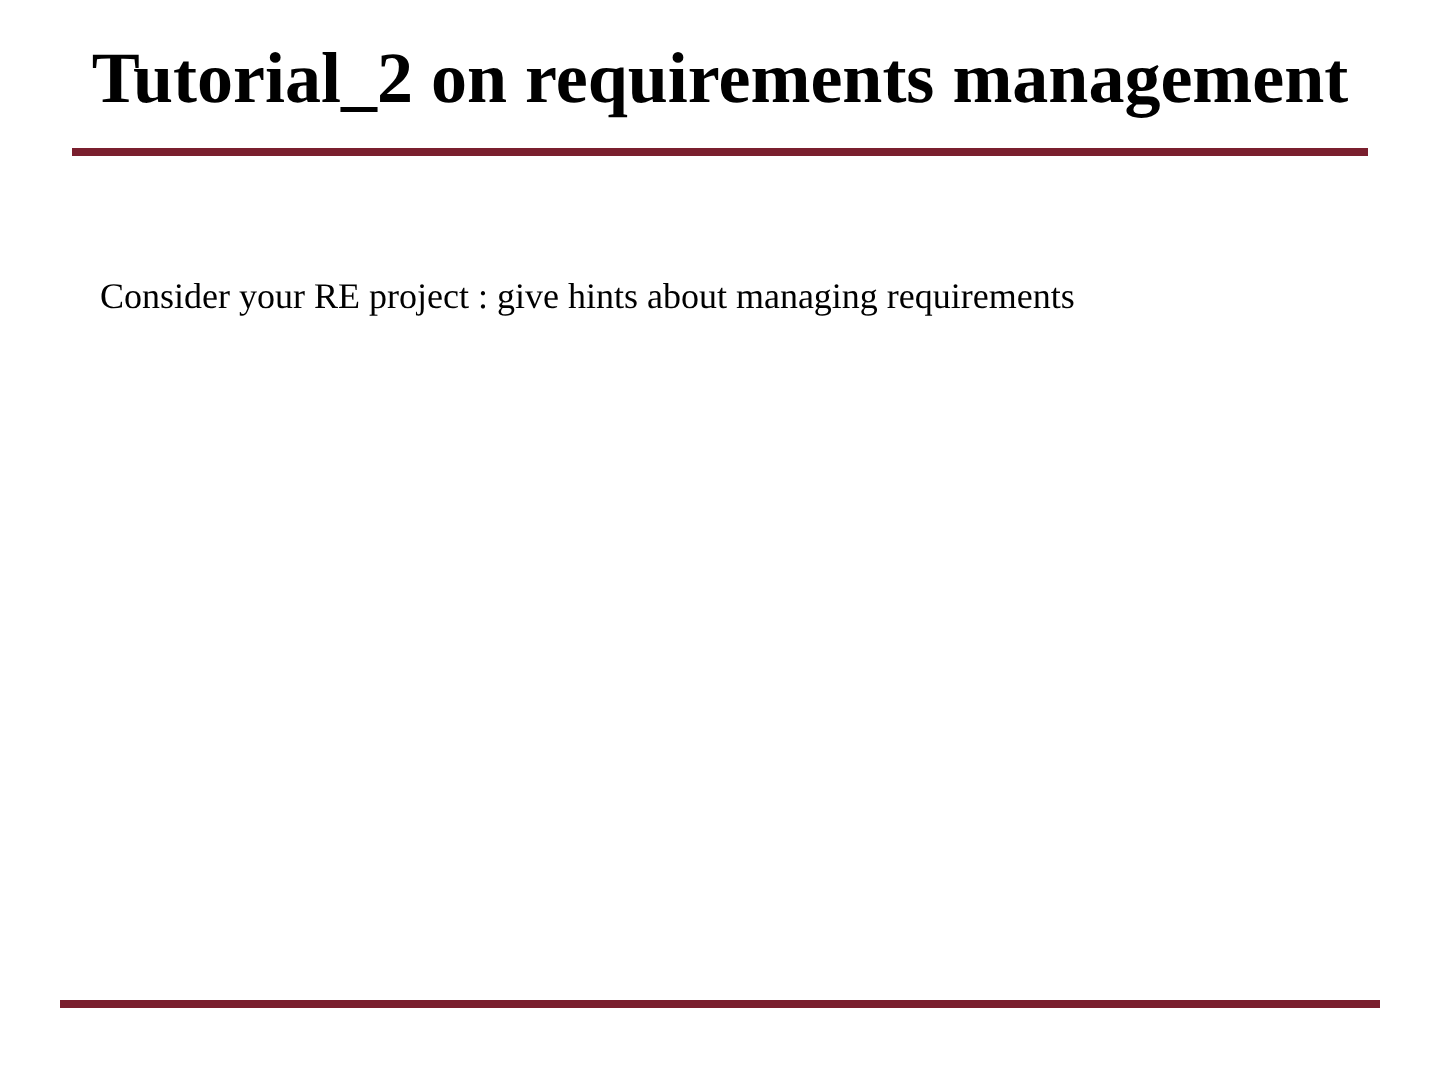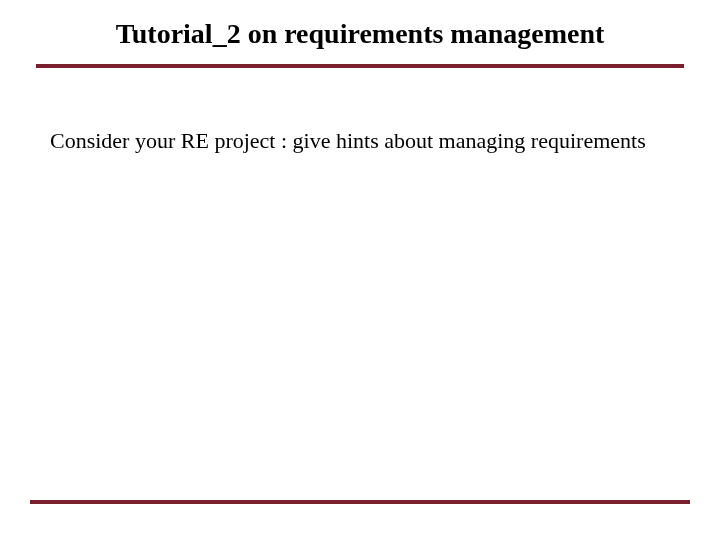--- a/index.html
+++ b/index.html
@@ -14,33 +14,33 @@
       font-family: "Times New Roman", Times, serif;
       position: relative;
     }
     .slide {
       width: 100%;
       height: 100%;
       position: relative;
     }
     .title {
       text-align: center;
-      font-size: 28px;
+      font-size: 36px;
       font-weight: bold;
       color: #000000;
       padding-top: 18px;
       padding-bottom: 14px;
     }
     .divider-top {
       margin: 0 36px;
       border: none;
       border-top: 4px solid #7a1f2e;
     }
     .body-text {
-      font-size: 22px;
+      font-size: 18px;
       color: #000000;
       margin-top: 60px;
       margin-left: 50px;
     }
     .divider-bottom {
       position: absolute;
       left: 30px;
       right: 30px;
       bottom: 36px;
       border: none;

